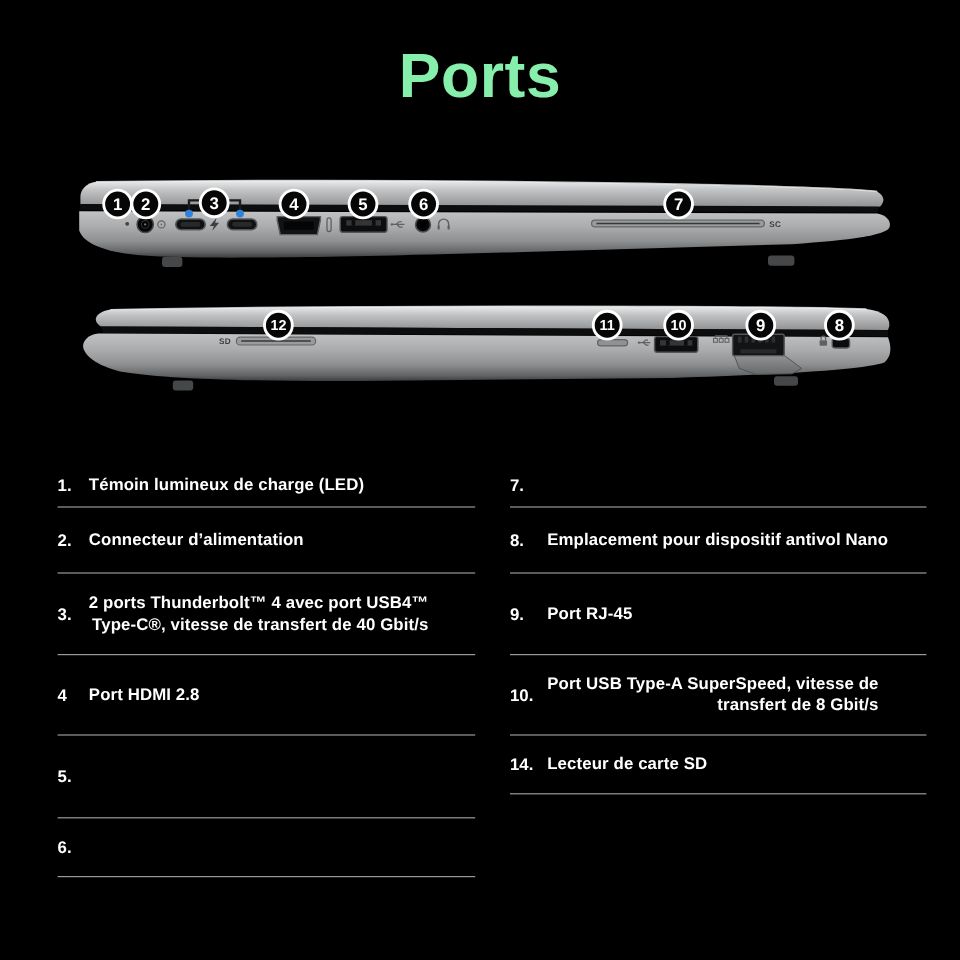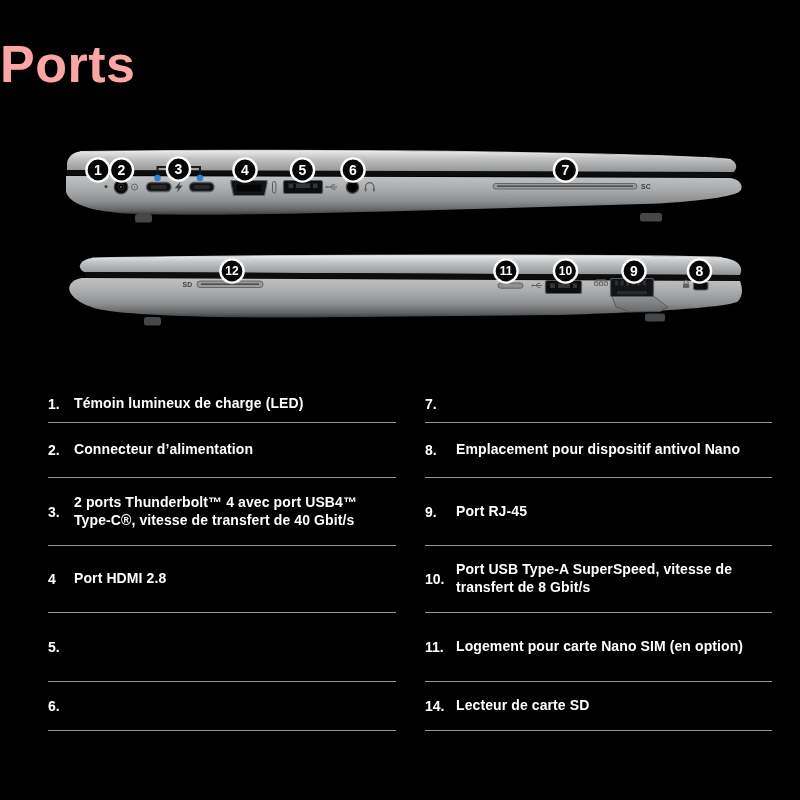--- a/index.html
+++ b/index.html
@@ -6,22 +6,23 @@
   body{
     width:800px;height:800px;
     background:#000;
     position:relative;
     overflow:hidden;
     font-family:"Liberation Sans", sans-serif;
     color:#fff;
   }
   .page-title{
     position:absolute;top:34px;left:0;width:800px;
+    text-align:center;
     font-size:52px;font-weight:800;letter-spacing:0.5px;
-    color:#fca5a5;
+    color:#86efac;
   }
   .laptop-svg{position:absolute;left:0;display:block;}
   #laptop-top{top:130px;}
   #laptop-bottom{top:245px;}
 
   .legend-col{position:absolute;top:385px;display:flex;flex-direction:column;}
   #legend-left{left:48px;width:348px;}
   #legend-right{left:425px;width:347px;}
   .legend-row{
     display:flex;align-items:center;
@@ -33,20 +34,21 @@
   .legend-num{
     flex:0 0 auto;
     font-size:14px;font-weight:700;color:#fff;
   }
   #legend-left .legend-num{width:26px;}
   #legend-right .legend-num{width:31px;}
   .legend-text{
     font-size:14px;font-weight:700;color:#fff;
     line-height:1.26;letter-spacing:0.1px;
     white-space:pre-line;
+    text-align:right;
   }
   text{font-family:"Liberation Sans", sans-serif;}
   .callout-num{font-size:14px;font-weight:700;fill:#fff;}
   .callout-num.two{font-size:12px;}
   .slot-label{font-size:6.8px;font-weight:700;fill:#3c3e40;letter-spacing:0.3px;}
 </style>
 </head>
 <body>
 
 <div class="page-title">Ports</div>
@@ -265,21 +267,17 @@
   </div>
   <div class="legend-row rh3">
     <span class="legend-num">9.</span>
     <span class="legend-text">Port RJ-45</span>
   </div>
   <div class="legend-row rh4">
     <span class="legend-num">10.</span>
     <span class="legend-text">Port USB Type-A SuperSpeed, vitesse de
 transfert de 8 Gbit/s</span>
   </div>
-  <div class="legend-row rh5">
-    <span class="legend-num">11.</span>
-    <span class="legend-text">Logement pour carte Nano SIM (en option)</span>
-  </div>
   <div class="legend-row rh6">
     <span class="legend-num">14.</span>
     <span class="legend-text">Lecteur de carte SD</span>
   </div>
 </div>
 
 </body></html>

